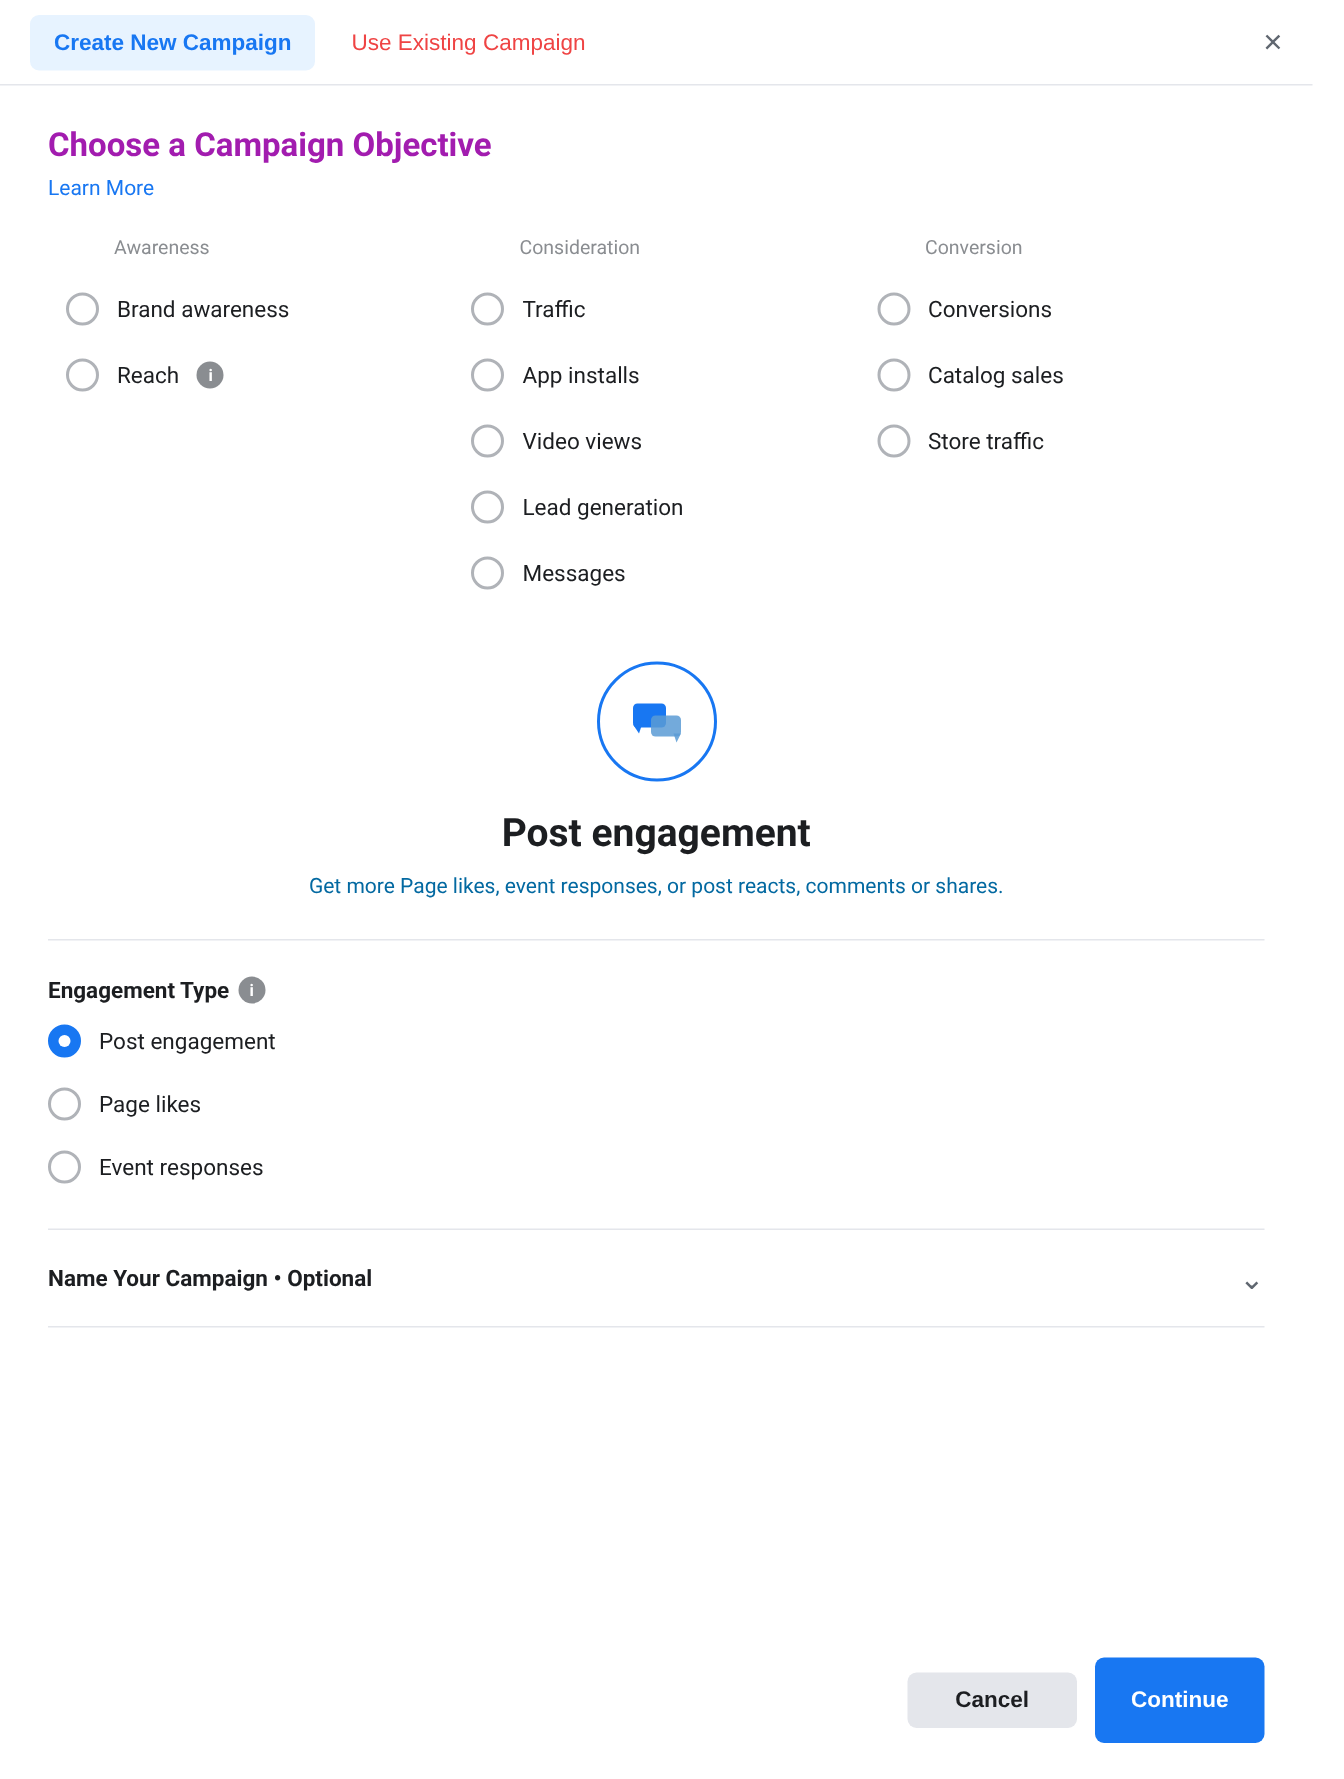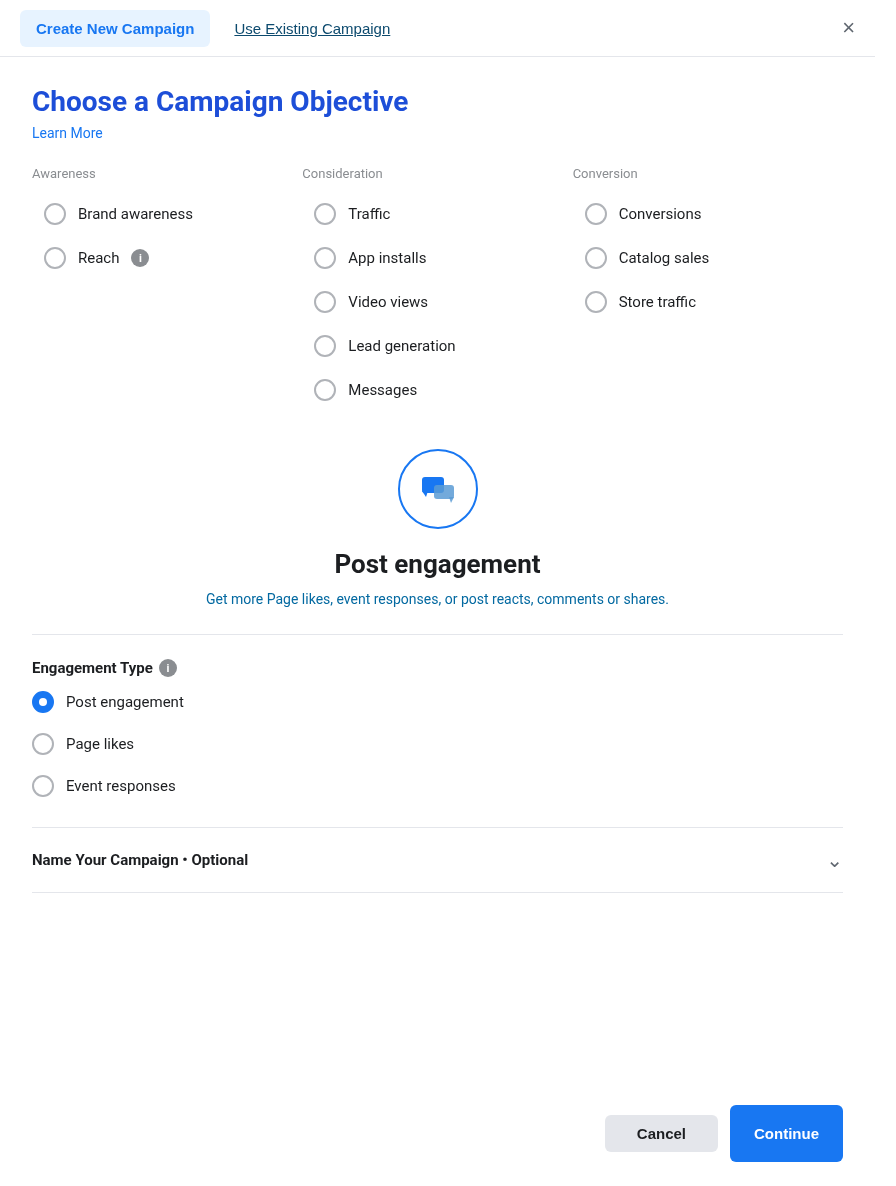--- a/index.html
+++ b/index.html
@@ -38,28 +38,27 @@
       font-size: 15px;
       border-radius: 6px;
       padding: 10px 16px;
       cursor: pointer;
       border: none;
       outline: none;
     }
 
     .tab-inactive {
       background: none;
-      color: #0c4a6e;
+      color: #ef4444;
       font-size: 15px;
       padding: 10px 16px;
       cursor: pointer;
       border: none;
       outline: none;
       margin-left: 8px;
-      text-decoration: underline;
     }
 
     .close-btn {
       position: absolute;
       right: 20px;
       top: 50%;
       transform: translateY(-50%);
       background: none;
       border: none;
       cursor: pointer;
@@ -68,23 +67,23 @@
       line-height: 1;
     }
 
     
     .modal-body {
       padding: 28px 32px 20px 32px;
       flex: 1;
     }
 
     .section-title {
-      font-size: 28px;
-      font-weight: 700;
-      color: #1d4ed8;
+      font-size: 22px;
+      font-weight: 700;
+      color: #a21caf;
       margin-bottom: 6px;
     }
 
     .learn-more-link {
       color: #1877f2;
       font-size: 14px;
       text-decoration: none;
       cursor: pointer;
     }
 
@@ -98,20 +97,21 @@
 
     .objectives-column {
       padding-right: 16px;
     }
 
     .column-label {
       font-size: 13px;
       color: #8a8d91;
       margin-bottom: 12px;
       font-weight: 400;
+      margin-left: 44px;
     }
 
     .radio-option {
       display: flex;
       align-items: center;
       gap: 12px;
       padding: 10px 12px;
       border-radius: 8px;
       cursor: pointer;
       margin-bottom: 2px;

